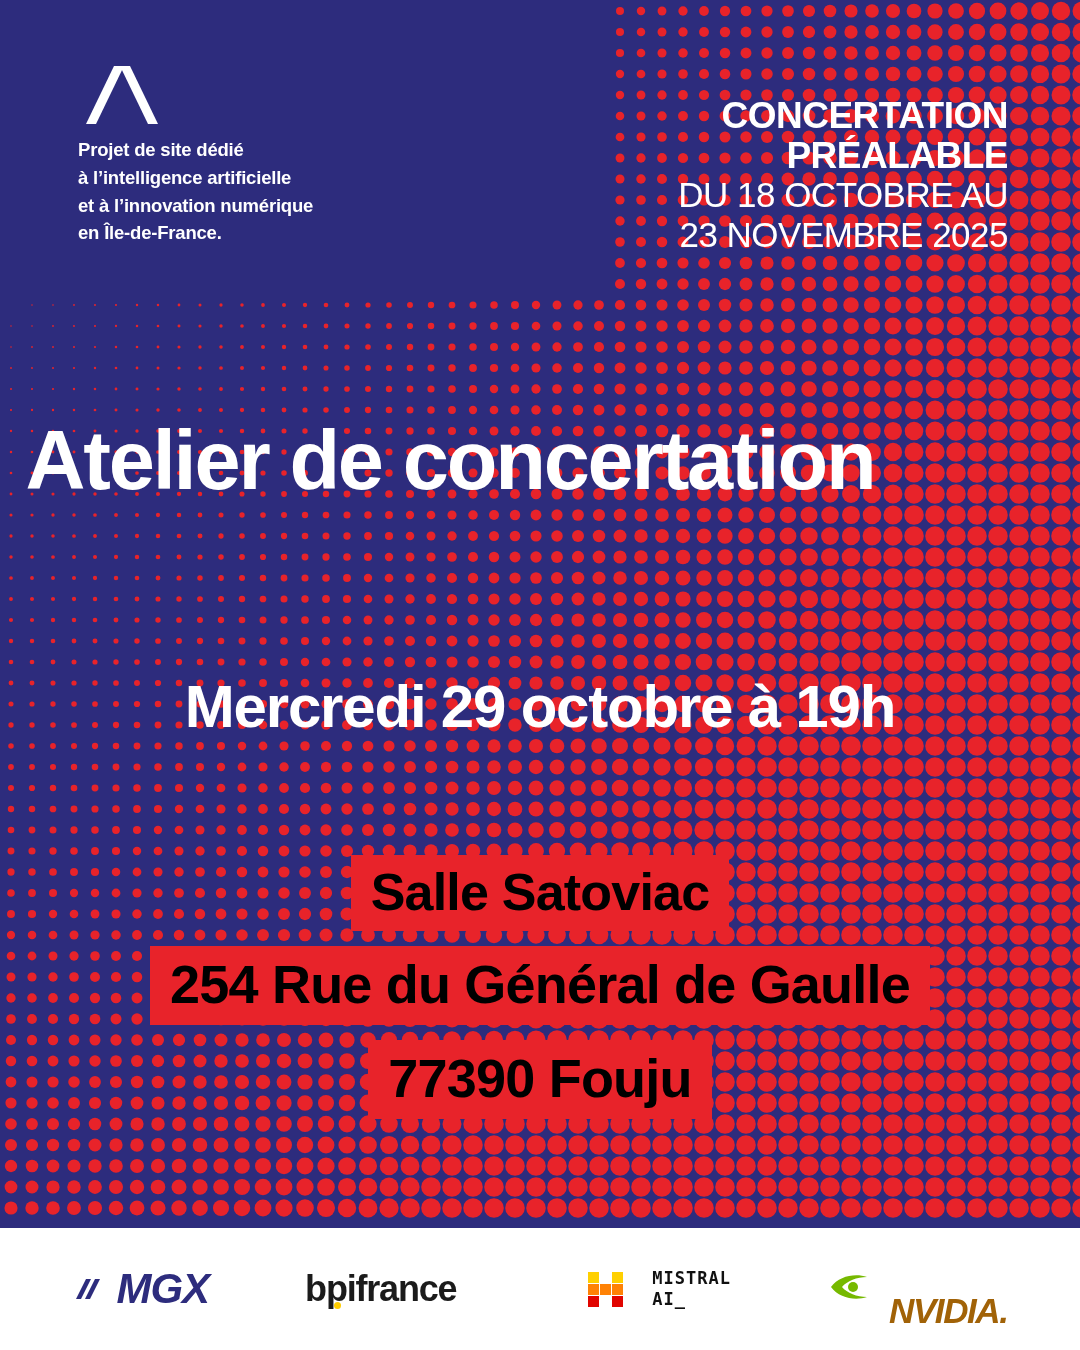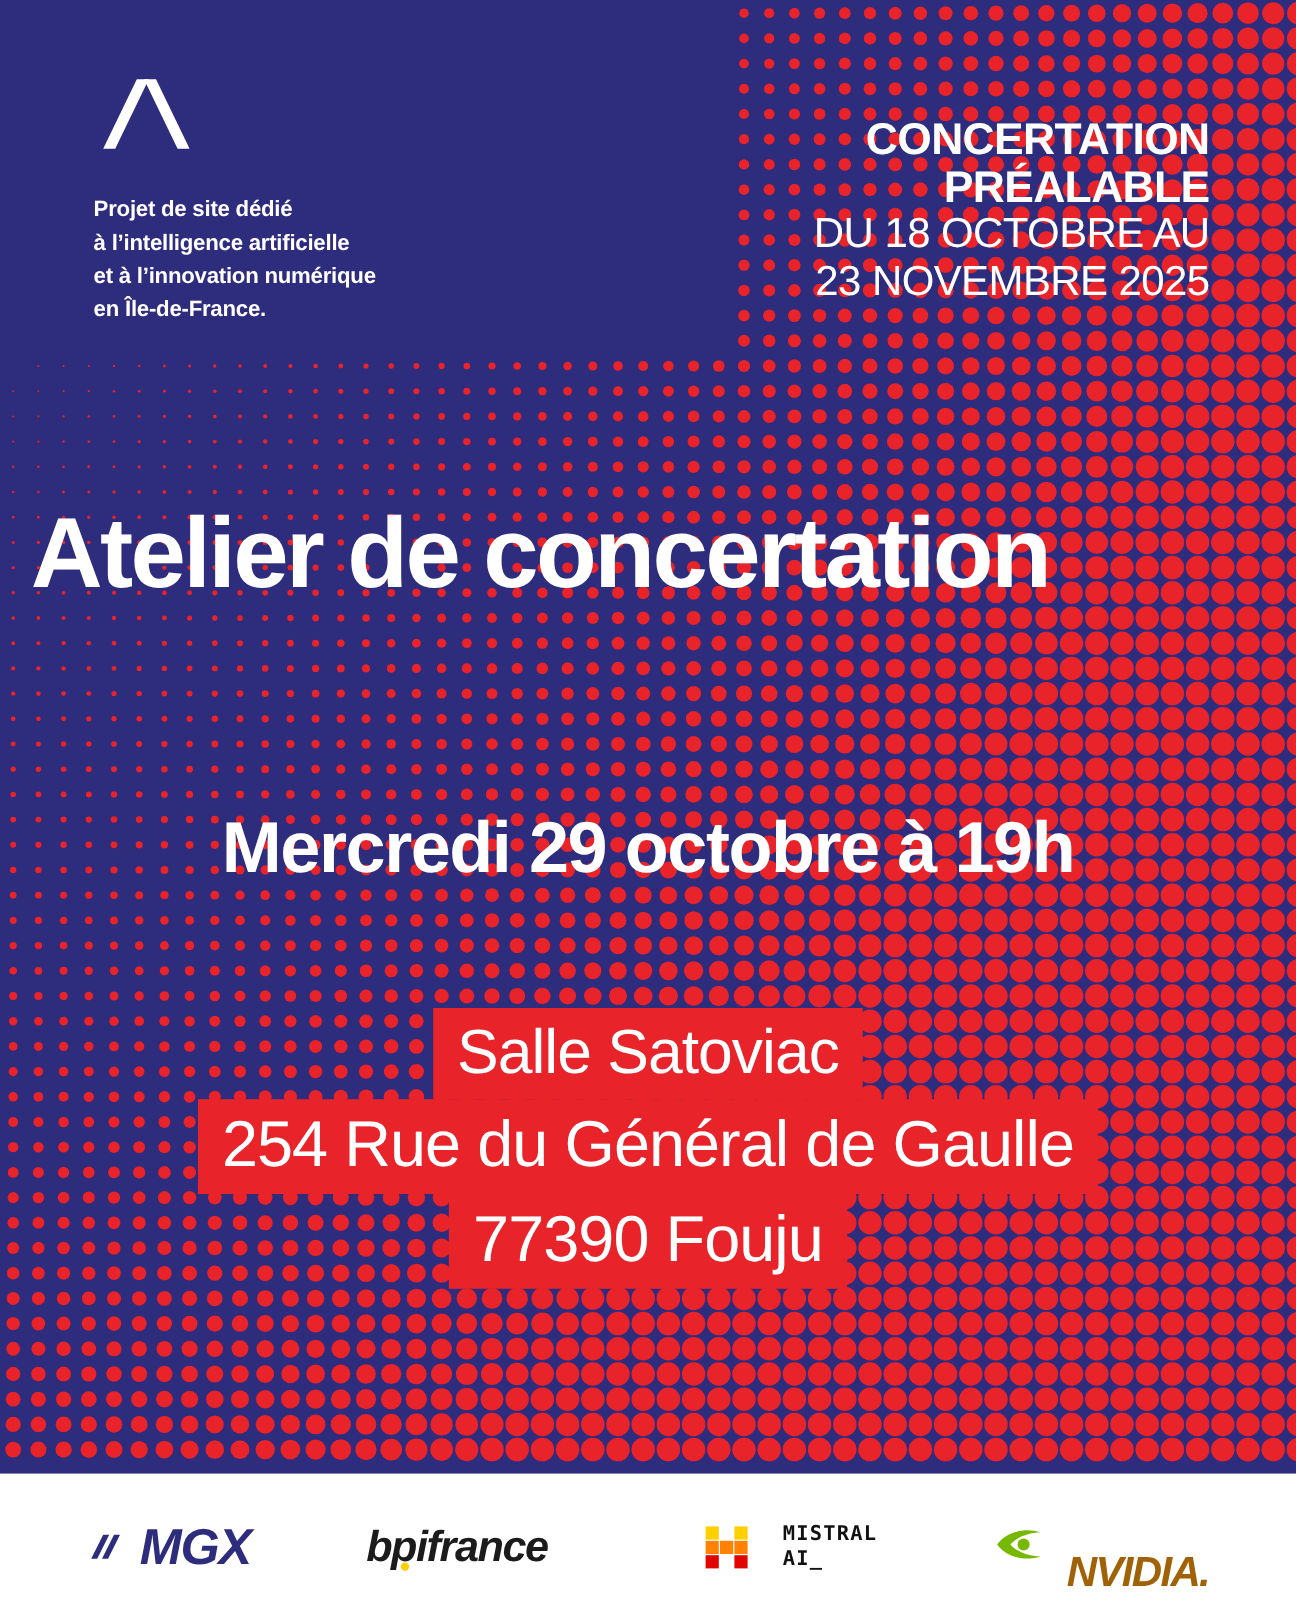--- a/index.html
+++ b/index.html
@@ -58,21 +58,21 @@
     line-height: 1;
     font-family: "Liberation Sans", sans-serif;
   }
 
   .logo-mark {
     margin-left: 2px;
     display: inline-block;
   }
 
   .tagline {
-    margin-top: 28px;
+    margin-top: 4px;
     color: #ffffff;
     font-size: 18.5px;
     line-height: 1.5;
     font-weight: bold;
     letter-spacing: -0.2px;
   }
 
   .concertation {
     position: absolute;
     right: 72px;
@@ -137,26 +137,27 @@
 
   .address .line {
     display: block;
     line-height: 0;
     margin: 0;
   }
 
   .address .line span {
     display: inline-block;
     background: #e8232a;
-    color: #ffffff;
+    color: #000000;
     font-size: 54px;
-    font-weight: normal;
+    font-weight: bold;
     letter-spacing: -0.8px;
     line-height: 1.16;
     padding: 7px 20px 9px 20px;
+    margin-top: 15px;
   }
 
   .address .line.l1 span { font-size: 52px; }
   .address .line.l2 span { font-size: 54px; }
   .address .line.l3 span { font-size: 54px; }
 
   
   .footer {
     position: absolute;
     left: 0;
@@ -179,21 +180,20 @@
     font-size: 42px;
     font-weight: bold;
     font-style: italic;
     color: #2d2c7d;
     letter-spacing: -1px;
   }
 
   .bpi {
     font-size: 36px;
     font-weight: bold;
-    font-style: italic;
     color: #1b1b1b;
     letter-spacing: -1.2px;
     position: relative;
   }
   .bpi .dot {
     position: absolute;
     left: 29px;
     bottom: 1px;
     width: 7px;
     height: 7px;

